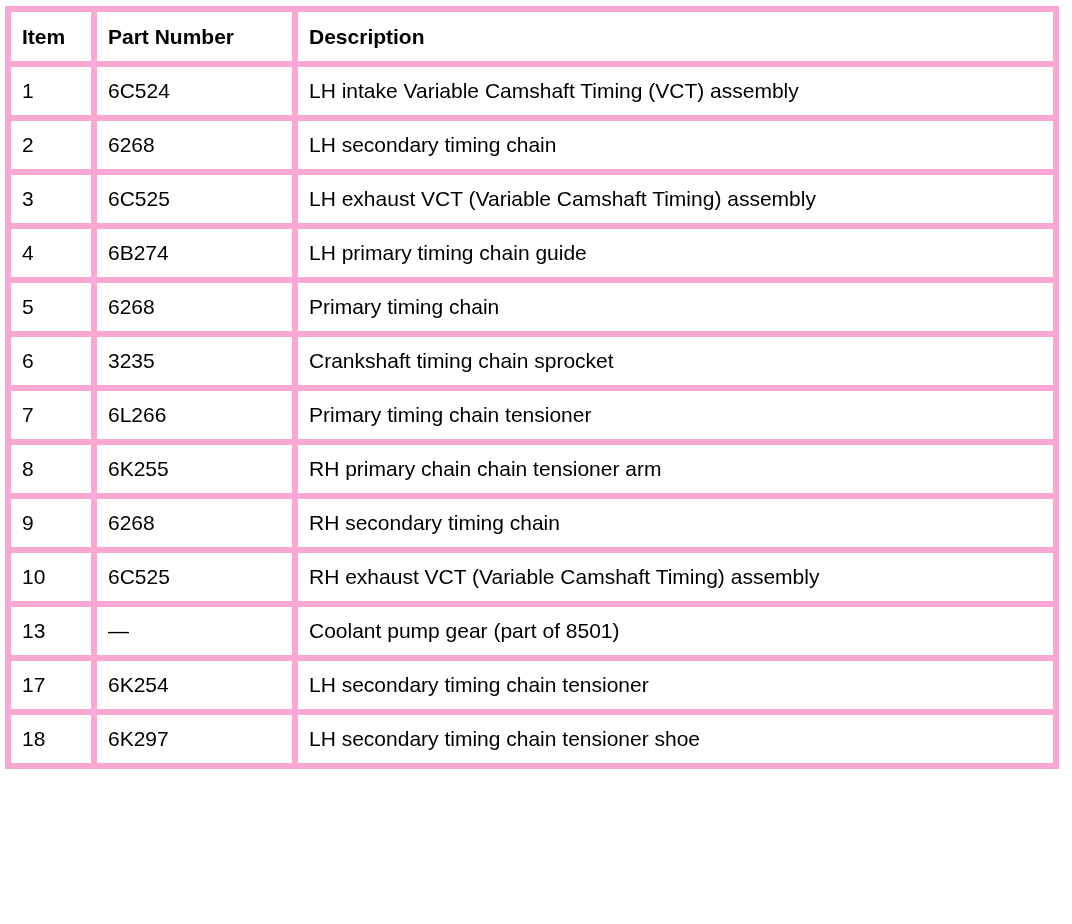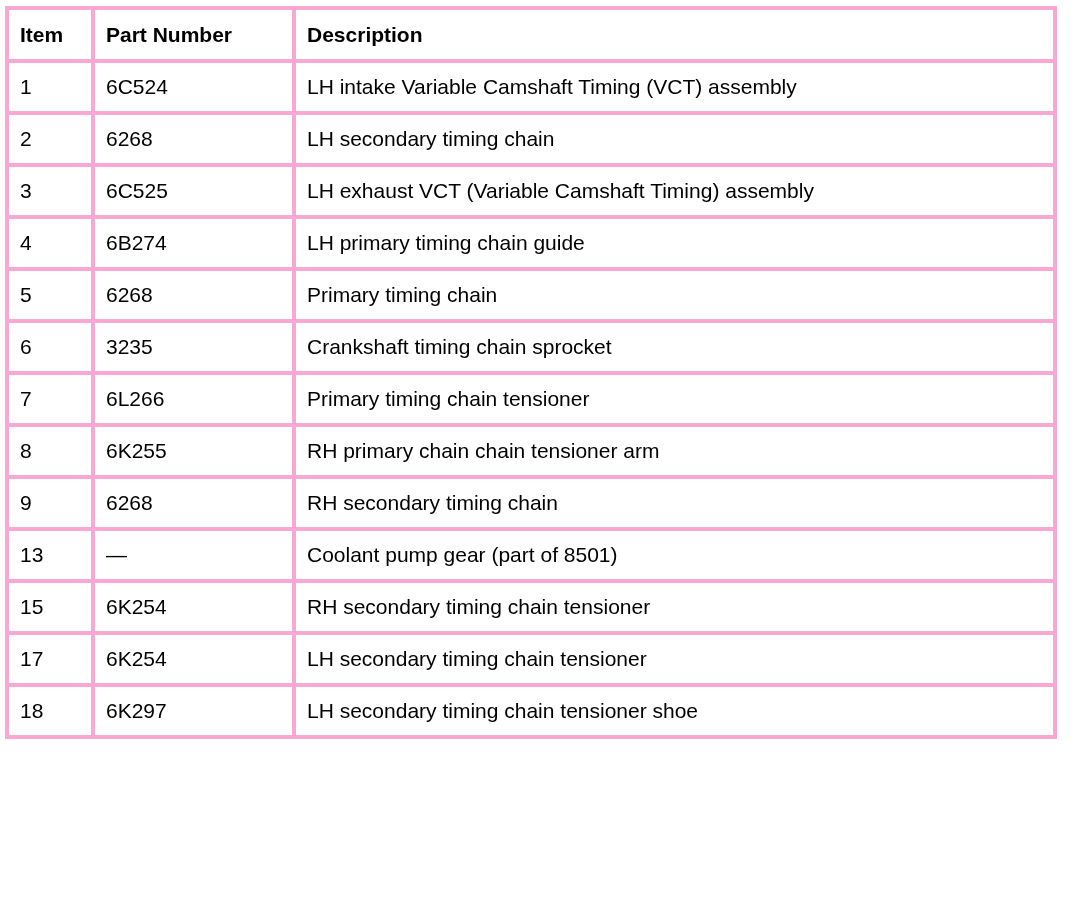--- a/index.html
+++ b/index.html
@@ -33,21 +33,21 @@
     background: #ffffff;
     border: 3px solid #000000;
   }
 
   .parts-table col.col-item        { width: 86px;  }
   .parts-table col.col-part        { width: 201px; }
   .parts-table col.col-description { width: 761px; }
 
   .parts-table th,
   .parts-table td {
-    border: 4px solid #f9a8d4;
+    border: 6px solid #f9a8d4;
     padding: 0 0 0 11px;
     height: 48px;
     line-height: 48px;
     text-align: left;
     vertical-align: middle;
     font-size: 21px;
     white-space: nowrap;
     overflow: hidden;
     background: #ffffff;
   }
@@ -124,28 +124,28 @@
           <td class="cell-item">8</td>
           <td class="cell-part">6K255</td>
           <td class="cell-desc">RH primary chain chain tensioner arm</td>
         </tr>
         <tr>
           <td class="cell-item">9</td>
           <td class="cell-part">6268</td>
           <td class="cell-desc">RH secondary timing chain</td>
         </tr>
         <tr>
+          <td class="cell-item">10</td>
+          <td class="cell-part">6C525</td>
+          <td class="cell-desc">RH exhaust VCT (Variable Camshaft Timing) assembly</td>
+        </tr>
+        <tr>
           <td class="cell-item">13</td>
           <td class="cell-part">—</td>
           <td class="cell-desc">Coolant pump gear (part of 8501)</td>
-        </tr>
-        <tr>
-          <td class="cell-item">15</td>
-          <td class="cell-part">6K254</td>
-          <td class="cell-desc">RH secondary timing chain tensioner</td>
         </tr>
         <tr>
           <td class="cell-item">17</td>
           <td class="cell-part">6K254</td>
           <td class="cell-desc">LH secondary timing chain tensioner</td>
         </tr>
         <tr>
           <td class="cell-item">18</td>
           <td class="cell-part">6K297</td>
           <td class="cell-desc">LH secondary timing chain tensioner shoe</td>

